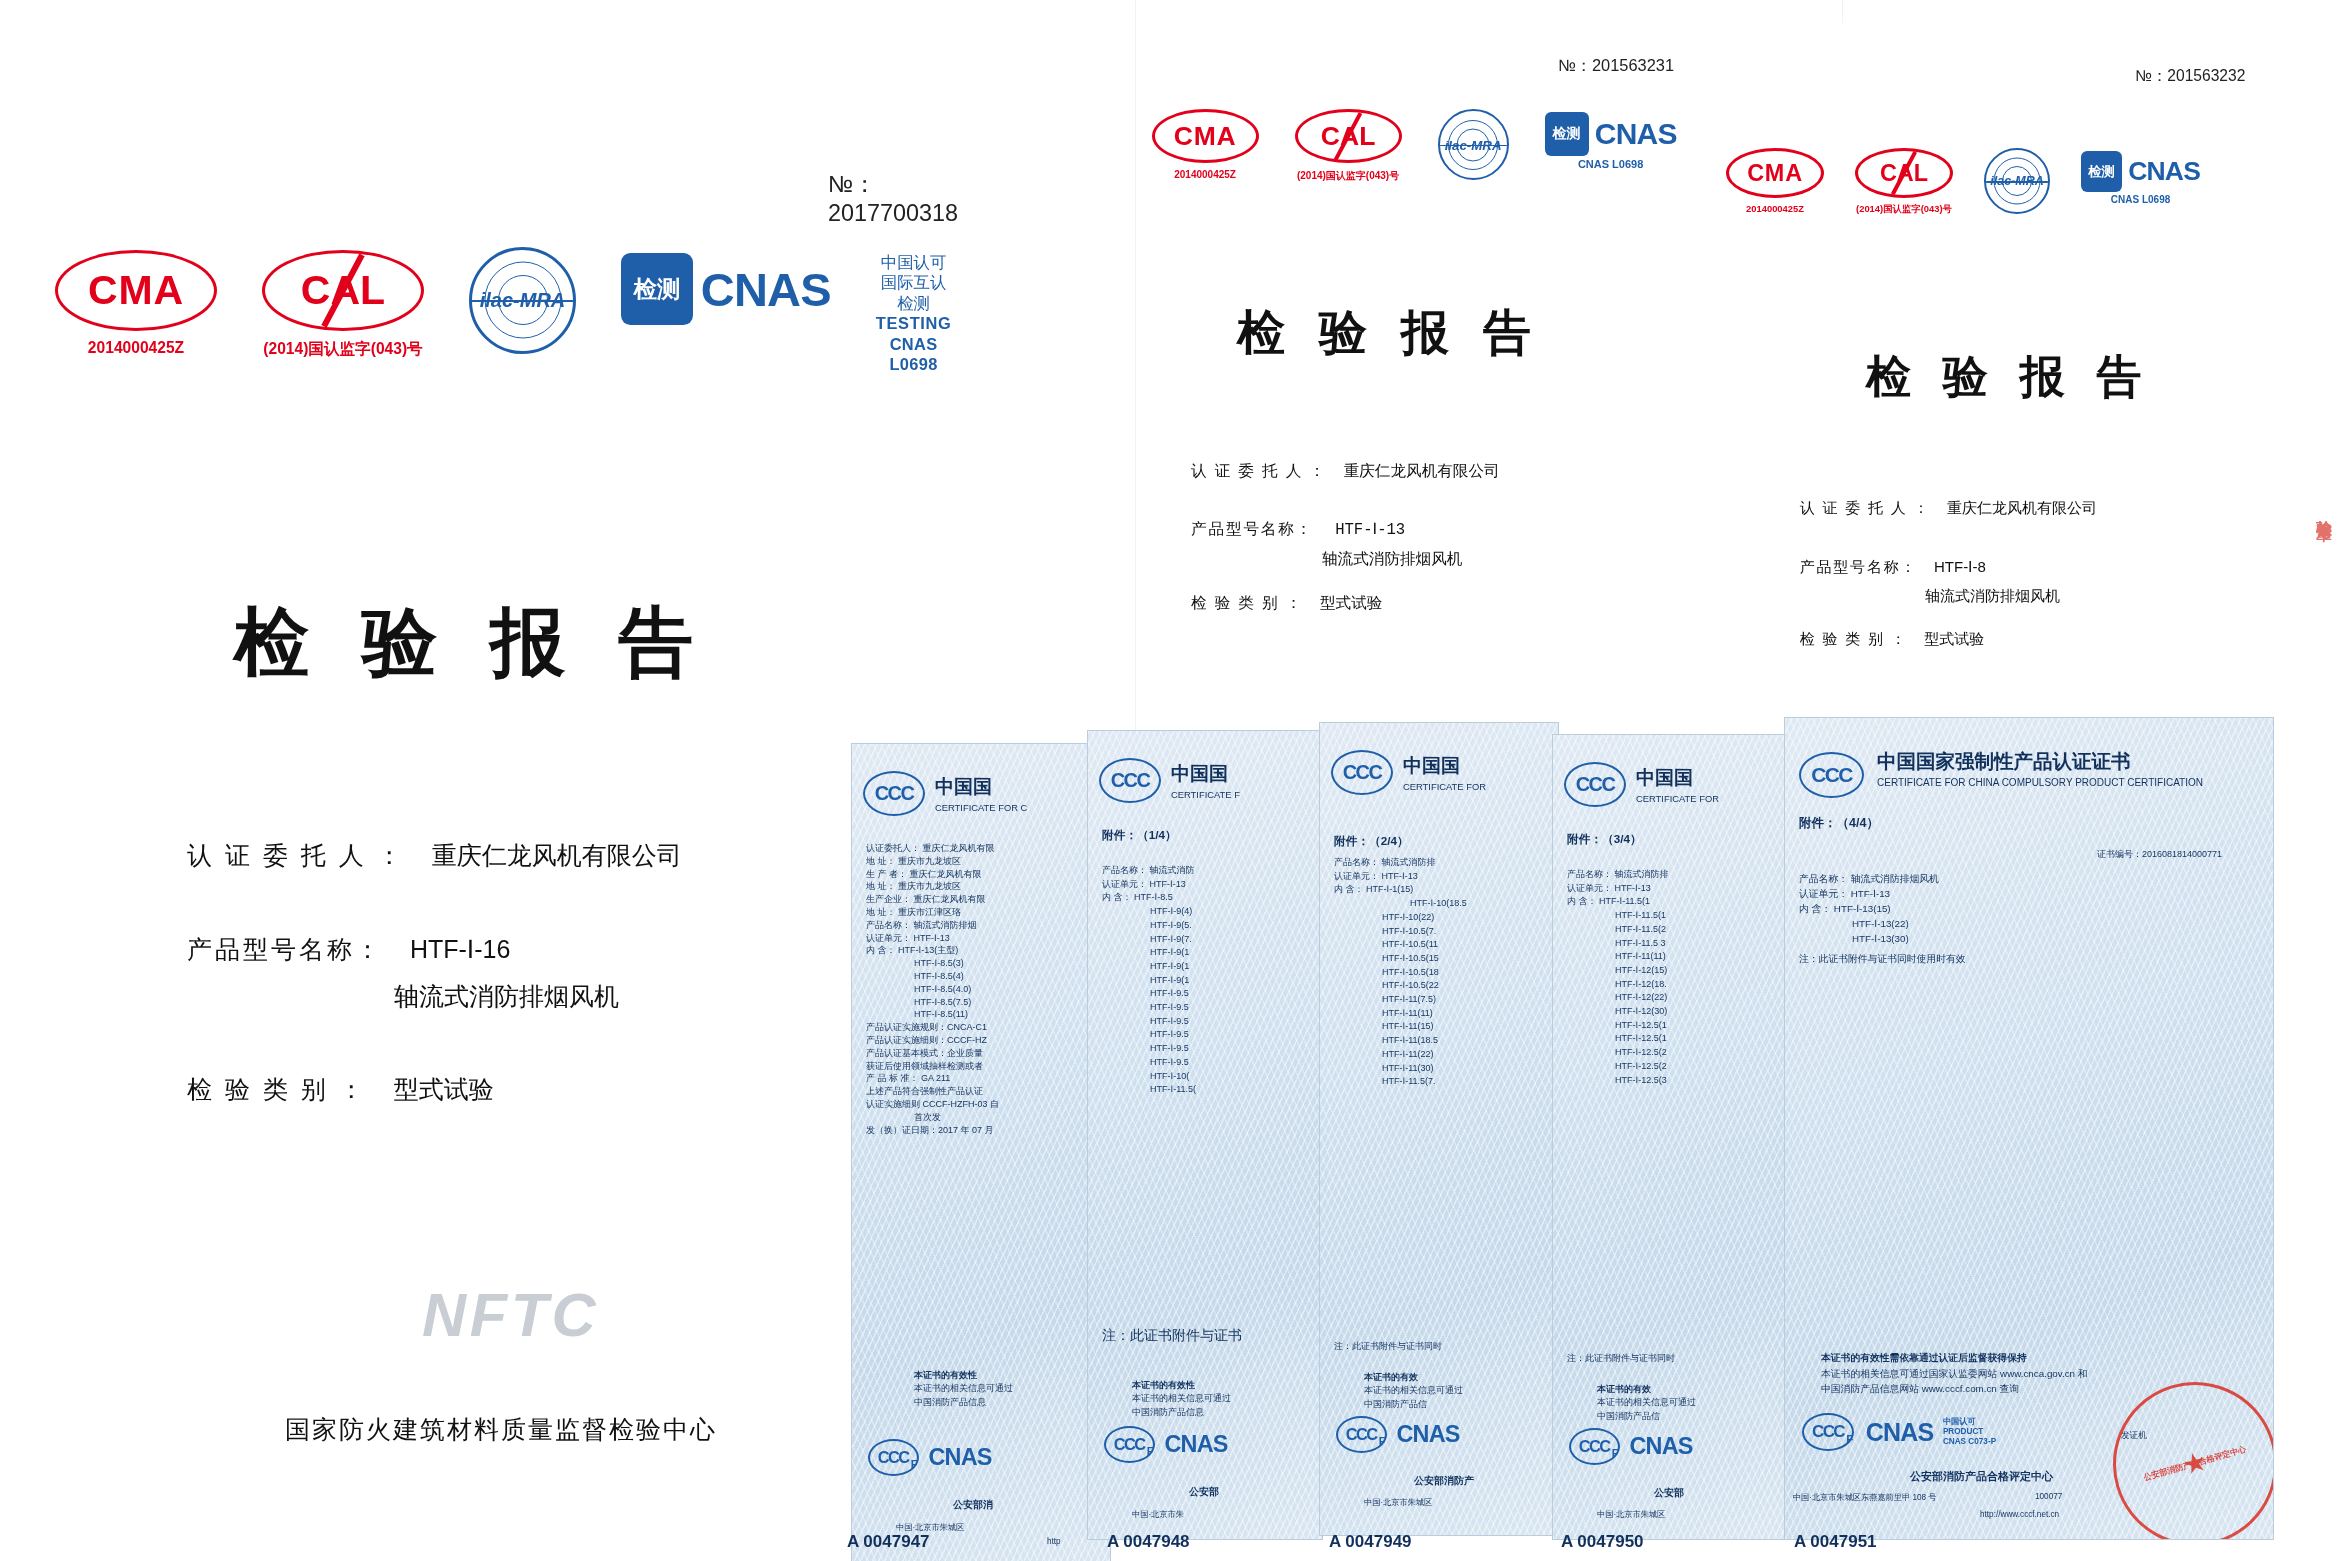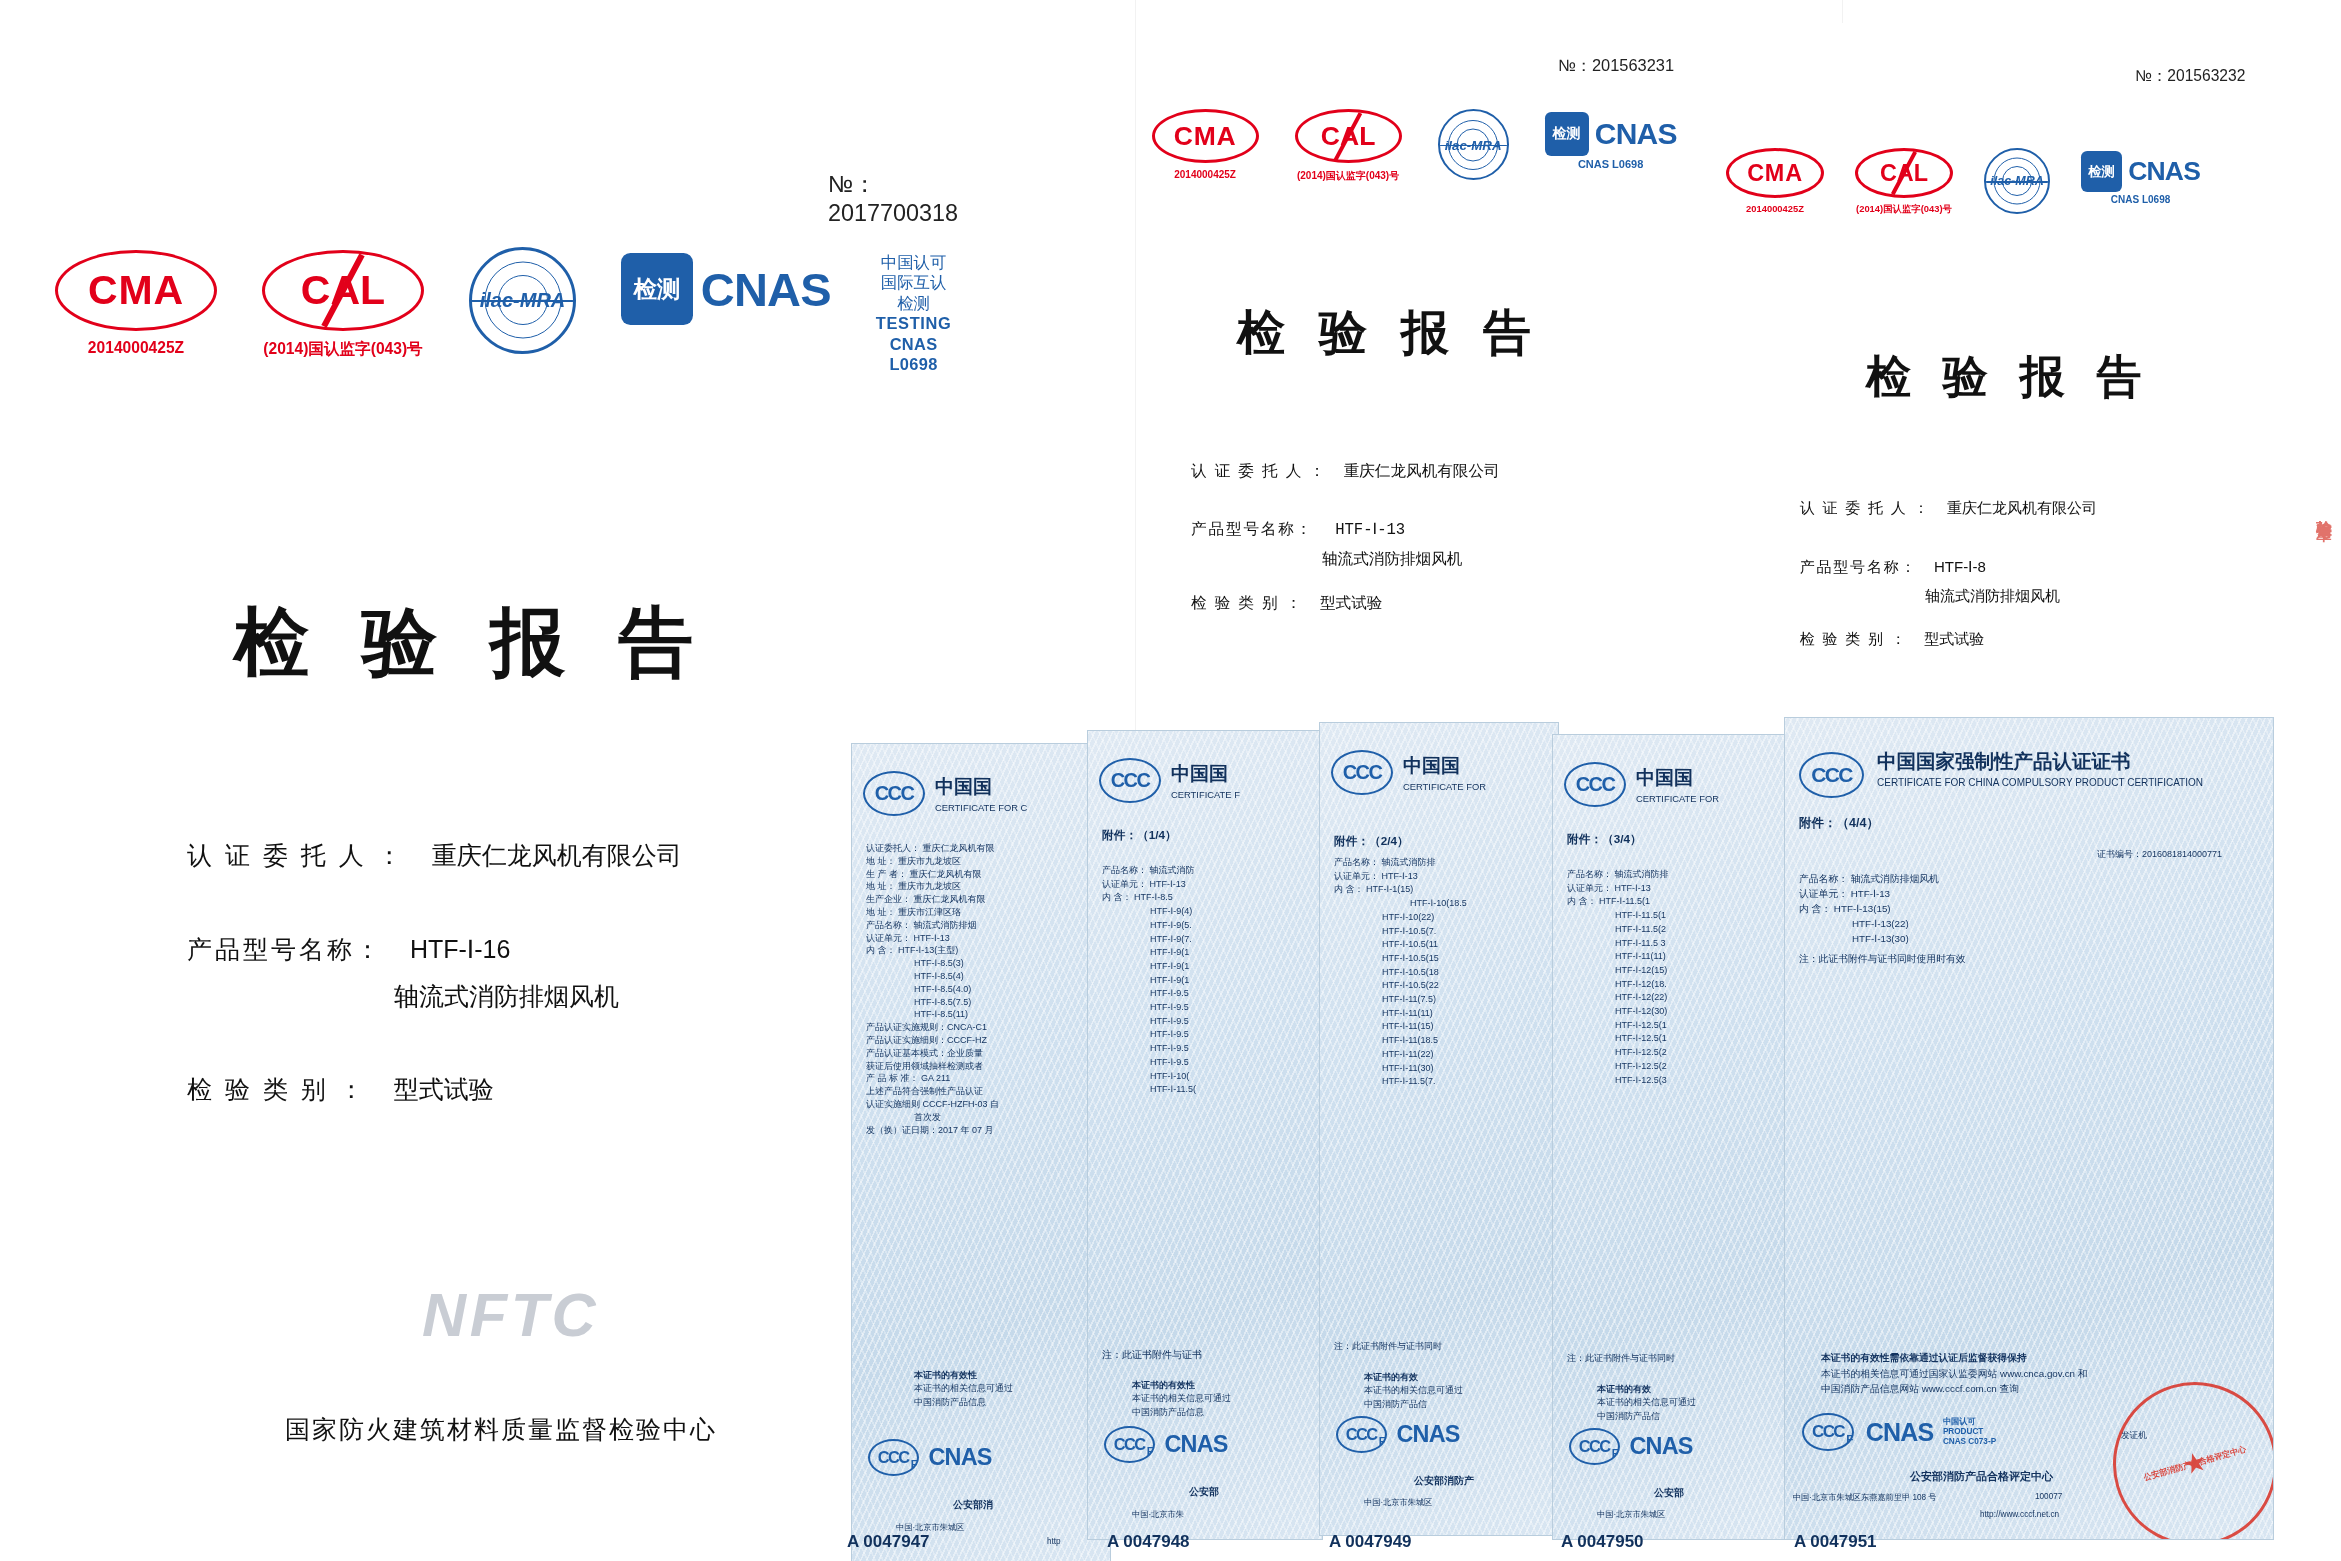--- a/index.html
+++ b/index.html
@@ -370,21 +370,21 @@
     <div style="padding-left:48px;">HTF-Ⅰ-9.5</div>
     <div style="padding-left:48px;">HTF-Ⅰ-9.5</div>
     <div style="padding-left:48px;">HTF-Ⅰ-9.5</div>
     <div style="padding-left:48px;">HTF-Ⅰ-9.5</div>
     <div style="padding-left:48px;">HTF-Ⅰ-9.5</div>
     <div style="padding-left:48px;">HTF-Ⅰ-9.5</div>
     <div style="padding-left:48px;">HTF-Ⅰ-10(</div>
     <div style="padding-left:48px;">HTF-Ⅰ-11.5(</div>
   </div>
 
-  <div class="ccc-line" style="left:14px;top:617px;font-size:10px;">注：此证书附件与证书</div>
+  <div class="ccc-line" style="left:14px;top:596px;font-size:14px;">注：此证书附件与证书</div>
 
   <div style="position:absolute;left:44px;top:648px;font-size:9px;line-height:13.3px;color:#12325e;font-weight:bold;">
     <div>本证书的有效性</div>
     <div style="font-weight:normal;">本证书的相关信息可通过</div>
     <div style="font-weight:normal;">中国消防产品信息</div>
   </div>
 
   <div class="ccc-bottom-logo" style="left:15.6px;top:695px;">
     <div class="ccc-oval2" style="width:47px;height:33px;font-size:16.4px;">CCC</div>
     <div style="color:#1f5fa9;font-size:11px;font-weight:bold;margin-left:-7.8px;margin-top:12.5px;">F</div>

